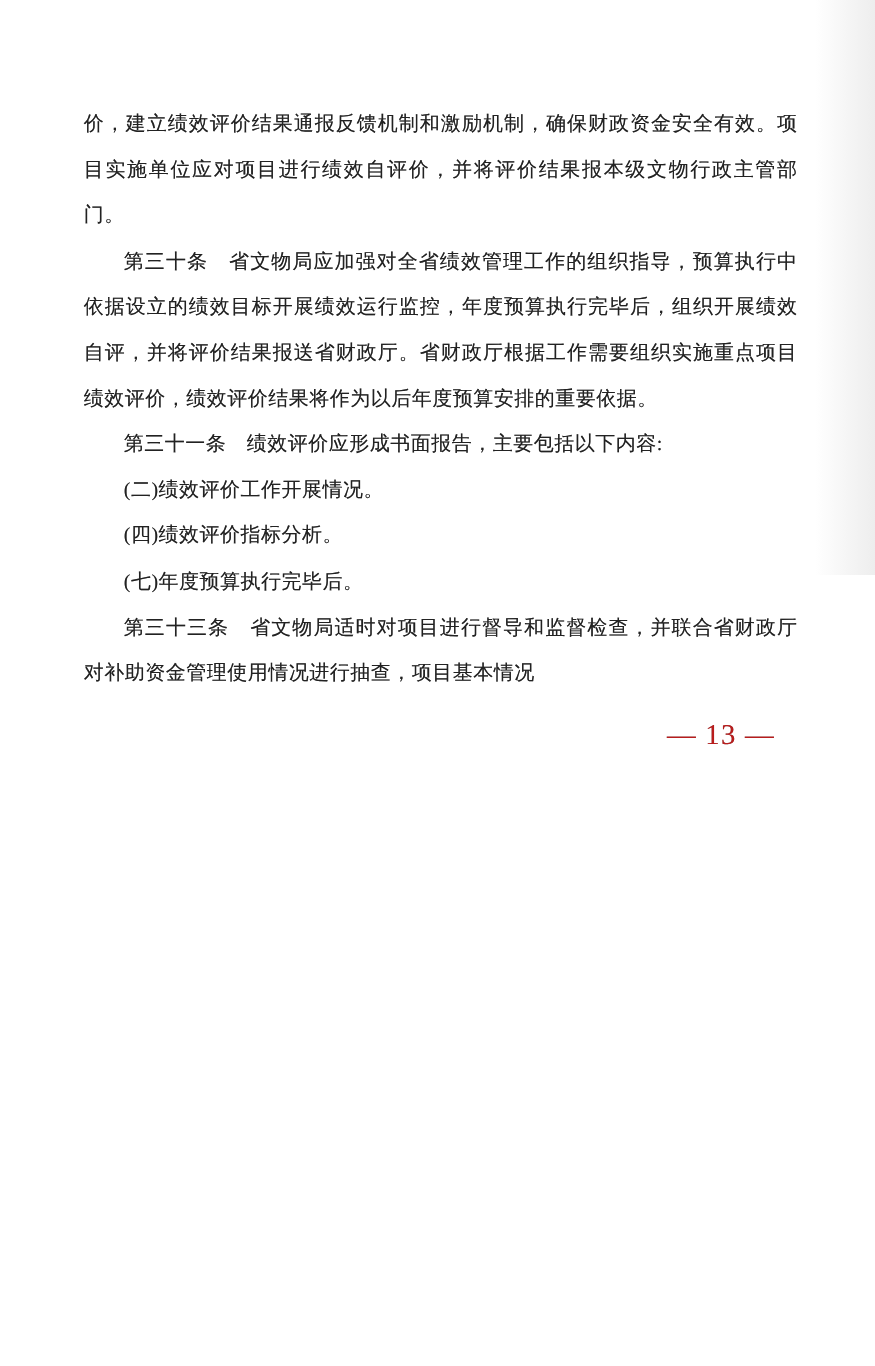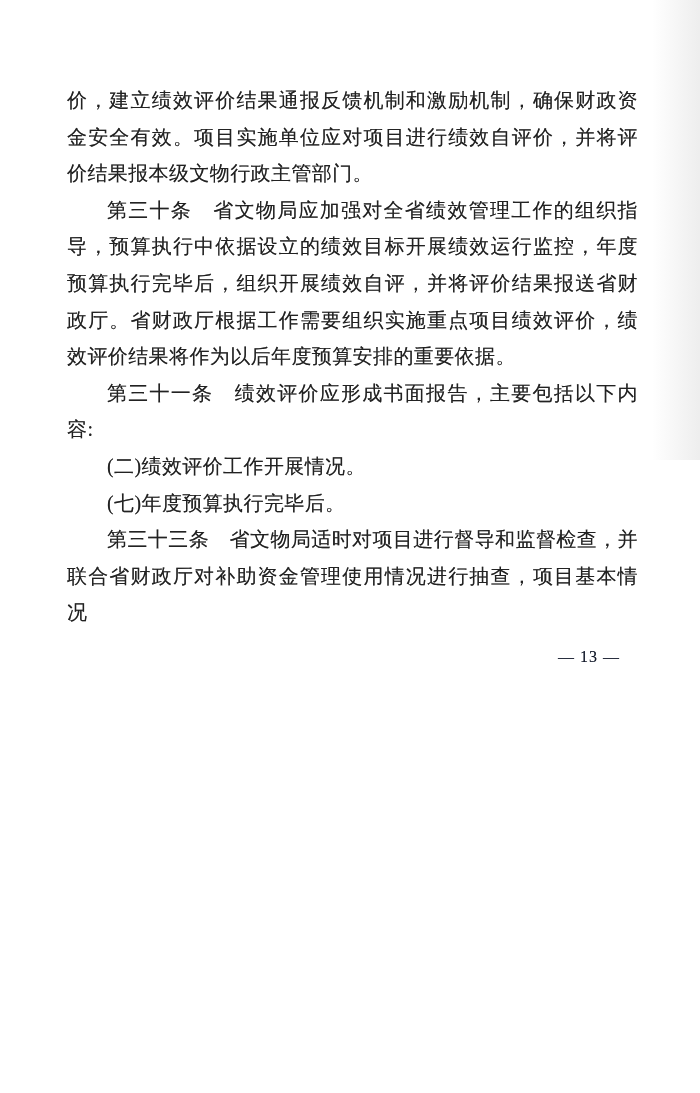--- a/index.html
+++ b/index.html
@@ -29,49 +29,50 @@
     pointer-events: none;
   }
   .text-block {
     position: absolute;
     top: 82px;
     left: 67px;
     width: 571px;
   }
   p.para {
     margin: 0;
-    font-size: 20px;
+    font-size: 16px;
     line-height: 36.6px;
     letter-spacing: 0.4px;
     text-align: justify;
     text-justify: inter-ideograph;
     text-indent: 2em;
     
     color: #222;
     text-shadow: 0 0 0.5px rgba(40,40,40,0.55);
   }
   p.para.no-indent {
     text-indent: 0;
   }
   .page-number {
     margin-top: 17px;
     padding-right: 18px;
     text-align: right;
-    font-size: 16px;
+    font-size: 23px;
     letter-spacing: 1px;
-    color: #0f172a;
+    color: #b91c1c;
     text-shadow: 0 0 0.5px rgba(40,40,40,0.5);
   }
 </style>
 </head>
 <body>
 
 <div class="page">
   <div class="text-block">
     <p class="para no-indent">价，建立绩效评价结果通报反馈机制和激励机制，确保财政资金安全有效。项目实施单位应对项目进行绩效自评价，并将评价结果报本级文物行政主管部门。</p>
     <p class="para">第三十条　省文物局应加强对全省绩效管理工作的组织指导，预算执行中依据设立的绩效目标开展绩效运行监控，年度预算执行完毕后，组织开展绩效自评，并将评价结果报送省财政厅。省财政厅根据工作需要组织实施重点项目绩效评价，绩效评价结果将作为以后年度预算安排的重要依据。</p>
     <p class="para">第三十一条　绩效评价应形成书面报告，主要包括以下内容:</p>
     <p class="para">(二)绩效评价工作开展情况。</p>
+    <p class="para">(四)绩效评价指标分析。</p>
     <p class="para">(七)年度预算执行完毕后。</p>
     <p class="para">第三十三条　省文物局适时对项目进行督导和监督检查，并联合省财政厅对补助资金管理使用情况进行抽查，项目基本情况</p>
     <div class="page-number">— 13 —</div>
   </div>
 </div>
 
 </body></html>

